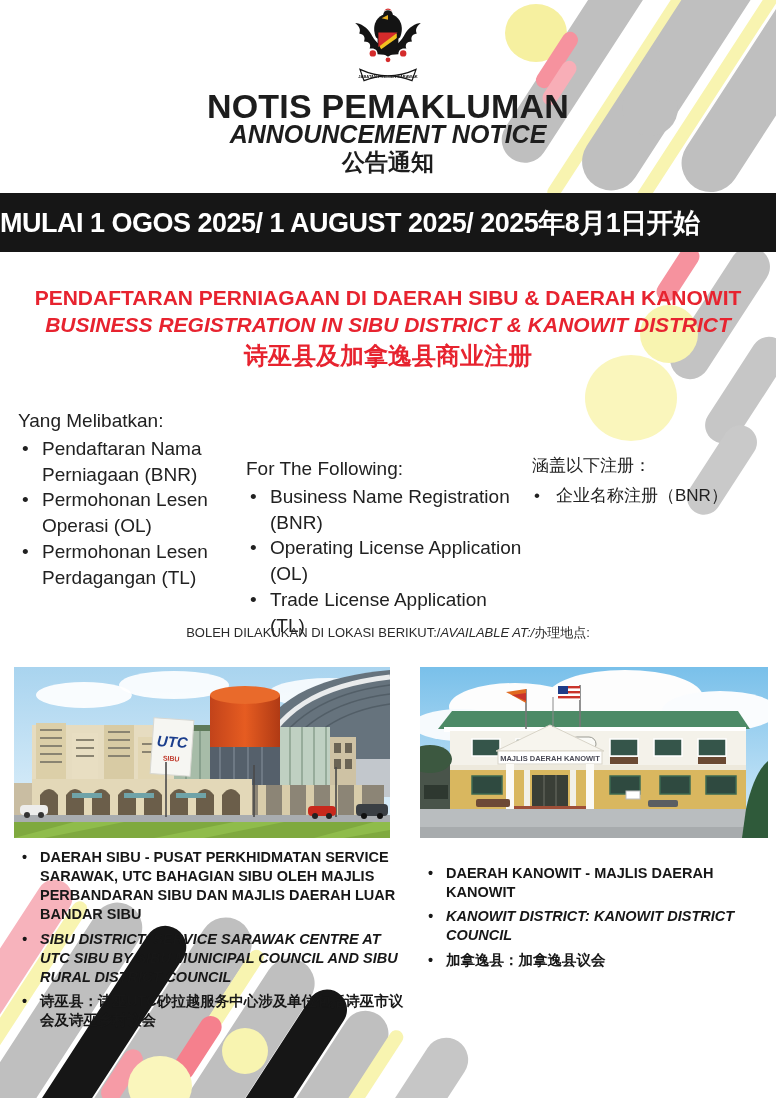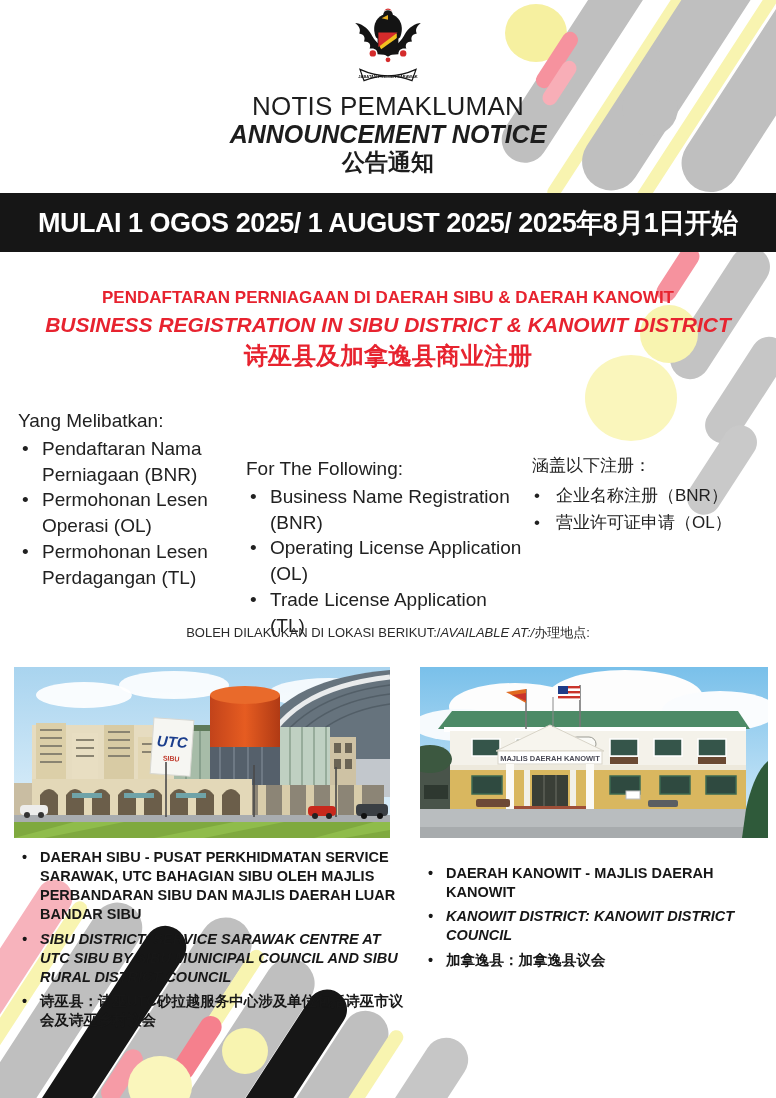--- a/index.html
+++ b/index.html
@@ -8,31 +8,31 @@
     background:#ffffff;overflow:hidden;
     font-family:"Liberation Sans","DejaVu Sans",sans-serif;color:#1d1d1d;
   }
   
   .deco{position:absolute;inset:0;z-index:0;}
   .cap{position:absolute;border-radius:999px;transform:rotate(33deg);}
   .dot{position:absolute;border-radius:50%;}
   
   .layer{position:absolute;z-index:2;}
   .hdr{left:0;top:92px;width:100%;text-align:center;line-height:28px;}
-  .hdr .t1{font-size:26px;font-weight:400;letter-spacing:.2px;}
+  .hdr .t1{font-size:34px;font-weight:700;letter-spacing:.2px;}
   .hdr .t2{font-size:25px;font-weight:800;font-style:italic;}
   .hdr .t3{font-size:23px;font-weight:800;}
   .crest{position:absolute;left:352px;top:4px;z-index:2;}
   .banner{
     left:0;top:193px;width:100%;height:59px;background:#161616;
-    display:flex;align-items:center;justify-content:center;z-index:3;
+    display:flex;align-items:center;z-index:3;
   }
   .banner span{color:#ffffff;font-size:27px;font-weight:800;letter-spacing:-.5px;white-space:nowrap;}
   .heading{left:0;top:284px;width:100%;text-align:center;color:#E7232F;}
-  .heading .h1{font-size:17px;font-weight:800;line-height:27px;}
+  .heading .h1{font-size:21px;font-weight:800;line-height:27px;}
   .heading .h2{font-size:21px;font-weight:800;font-style:italic;line-height:27px;}
   .heading .h3{font-size:24px;font-weight:800;line-height:36px;}
   .columns{left:18px;top:408px;width:740px;display:flex;z-index:2;}
   .col{font-size:19px;line-height:1.36;color:#212121;}
   .col .colhead{text-align:left;margin:0 0 2px 0;}
   .col ul{list-style:none;margin:0;padding:0;}
   .col li{position:relative;padding-left:24px;margin:0;}
   .col li::before{content:"\2022";position:absolute;left:4px;top:0;}
   .col-ms{width:214px;}
   .col-en{width:276px;margin-left:14px;margin-top:48px;}
@@ -150,21 +150,20 @@
       <ul>
         <li>Business Name Registration (BNR)</li>
         <li>Operating License Application (OL)</li>
         <li>Trade License Application (TL)</li>
       </ul>
     </div>
     <div class="col col-zh">
       <p class="colhead">涵盖以下注册：</p>
       <ul>
         <li>企业名称注册（BNR）</li>
-        <li>营业许可证申请（OL）</li>
       </ul>
     </div>
   </div>
 
   <div class="layer loc-line">
     <span>BOLEH DILAKUKAN DI LOKASI BERIKUT:/</span><span class="it">AVAILABLE AT:/</span><span>办理地点:</span>
   </div>
 
   <svg class="photo photo-left" width="376" height="171" viewBox="0 0 376 171">
     <defs>

